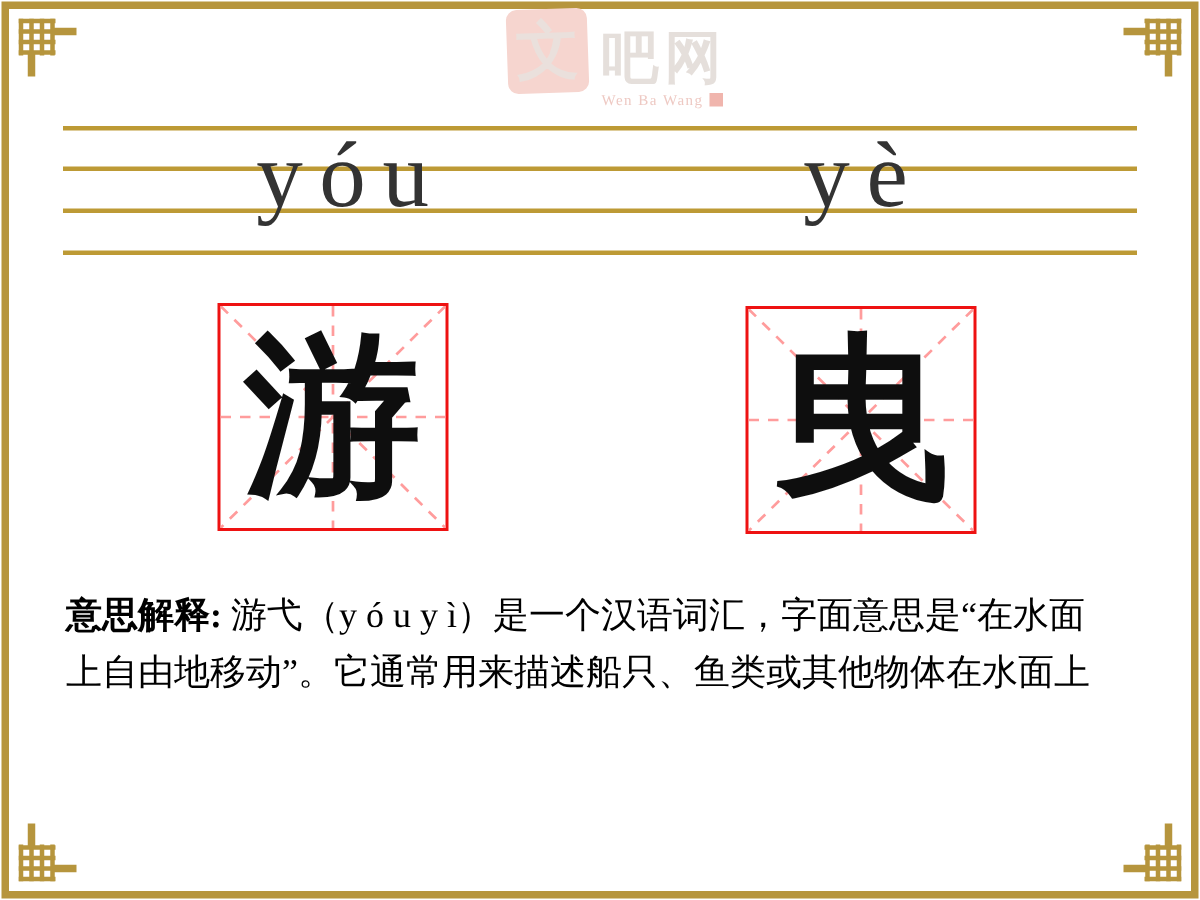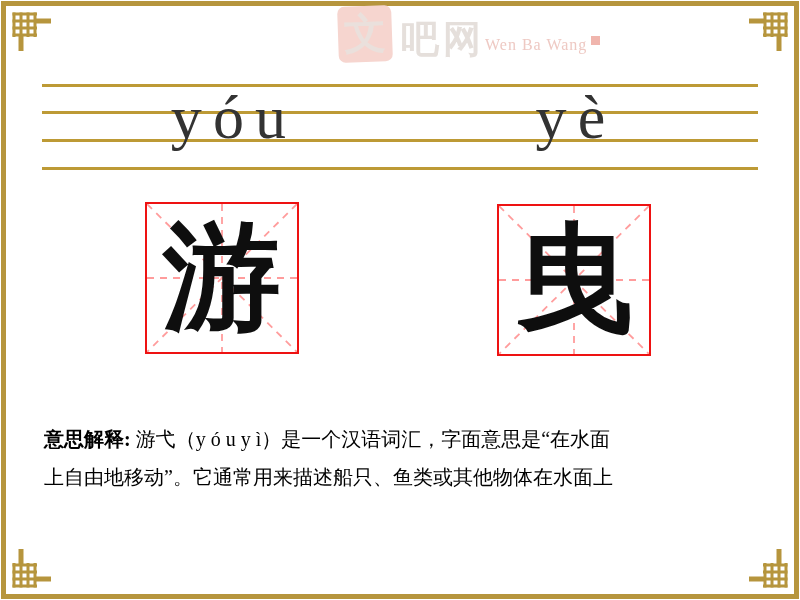--- a/index.html
+++ b/index.html
@@ -14,23 +14,23 @@
   .corner.tr{right:4px;top:4px;transform:scaleX(-1);}
   .corner.bl{left:4px;bottom:4px;transform:scaleY(-1);}
   .corner.br{right:4px;bottom:4px;transform:scale(-1,-1);}
   
   .watermark{position:absolute;left:338px;top:6px;display:flex;align-items:flex-start;gap:9px;}
   .wm-seal{
     width:54px;height:56px;background:#f6d5cf;border-radius:7px;transform:rotate(-2deg);
     display:flex;align-items:center;justify-content:center;
     color:#eae0dc;font-size:42px;font-weight:bold;
   }
-  .wm-col{display:flex;flex-direction:row;align-items:flex-start;padding-top:14px;}
+  .wm-col{display:flex;flex-direction:column;align-items:flex-start;padding-top:14px;}
   .wm-name{font-size:38px;font-weight:bold;color:#e5dfdb;line-height:38px;letter-spacing:4px;}
-  .wm-latin{margin-top:16px;font-size:16px;color:#eec9c3;letter-spacing:1px;display:flex;gap:4px;}
+  .wm-latin{margin-top:4px;font-size:10px;color:#eec9c3;letter-spacing:1px;display:flex;gap:4px;}
   .wm-sq{display:inline-block;width:9px;height:9px;background:#f0b5ad;}
   
   .staff-line{position:absolute;left:42px;width:716px;height:3px;background:#bd9a35;}
   .sl1{top:84px;} .sl2{top:111px;} .sl3{top:139px;} .sl4{top:167px;}
   .pinyin{
     position:absolute;top:86px;width:200px;text-align:center;
     font-size:62px;line-height:1;color:#333;letter-spacing:0.18em;
     font-family:"Liberation Serif", serif;
   }
   .py1{left:134px;} .py2{left:476px;}
@@ -39,22 +39,22 @@
   .box1{left:145px;top:202px;}
   .box2{left:497px;top:204px;}
   .charbox svg{position:absolute;left:0;top:0;width:100%;height:100%;}
   .hanzi{
     position:absolute;inset:0;display:flex;align-items:center;justify-content:center;
     font-size:118px;font-weight:bold;color:#0e0e0e;line-height:1;
     font-family:"Liberation Serif", serif;
   }
   
   .definition{
-    position:absolute;left:44px;top:420px;width:716px;
-    font-size:20px;line-height:38px;color:#000;
+    position:absolute;left:44px;top:392px;width:716px;
+    font-size:24px;line-height:38px;color:#000;
     font-family:"Liberation Serif", serif;
   }
   .def-label{font-weight:bold;}
 </style>
 </head>
 <body>
 
 <div class="stage">
 
   <div class="frame"></div>

